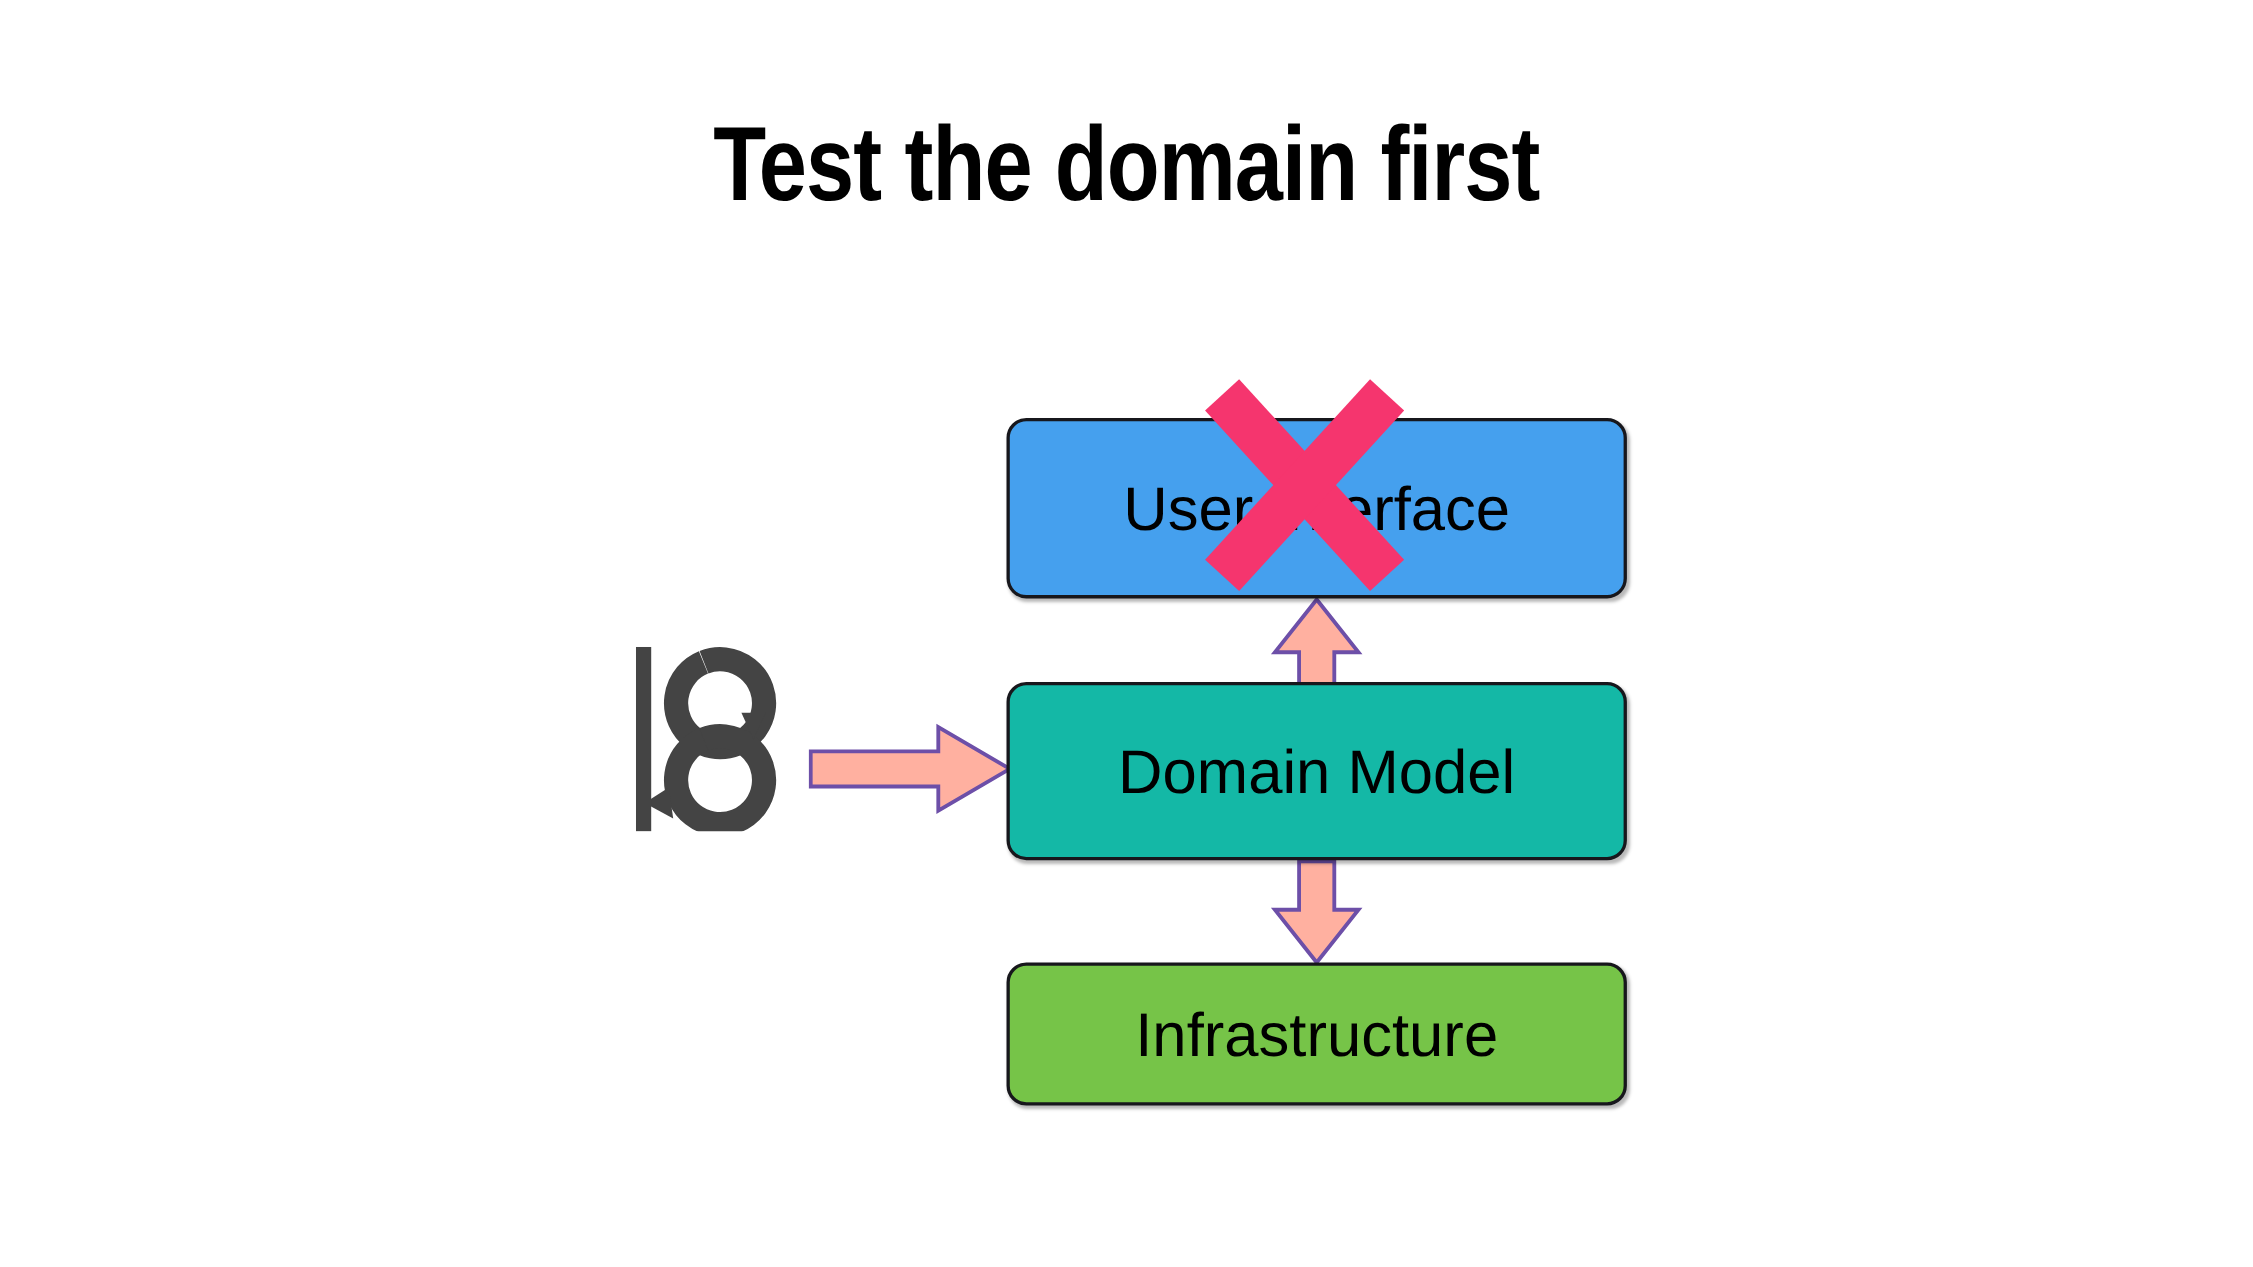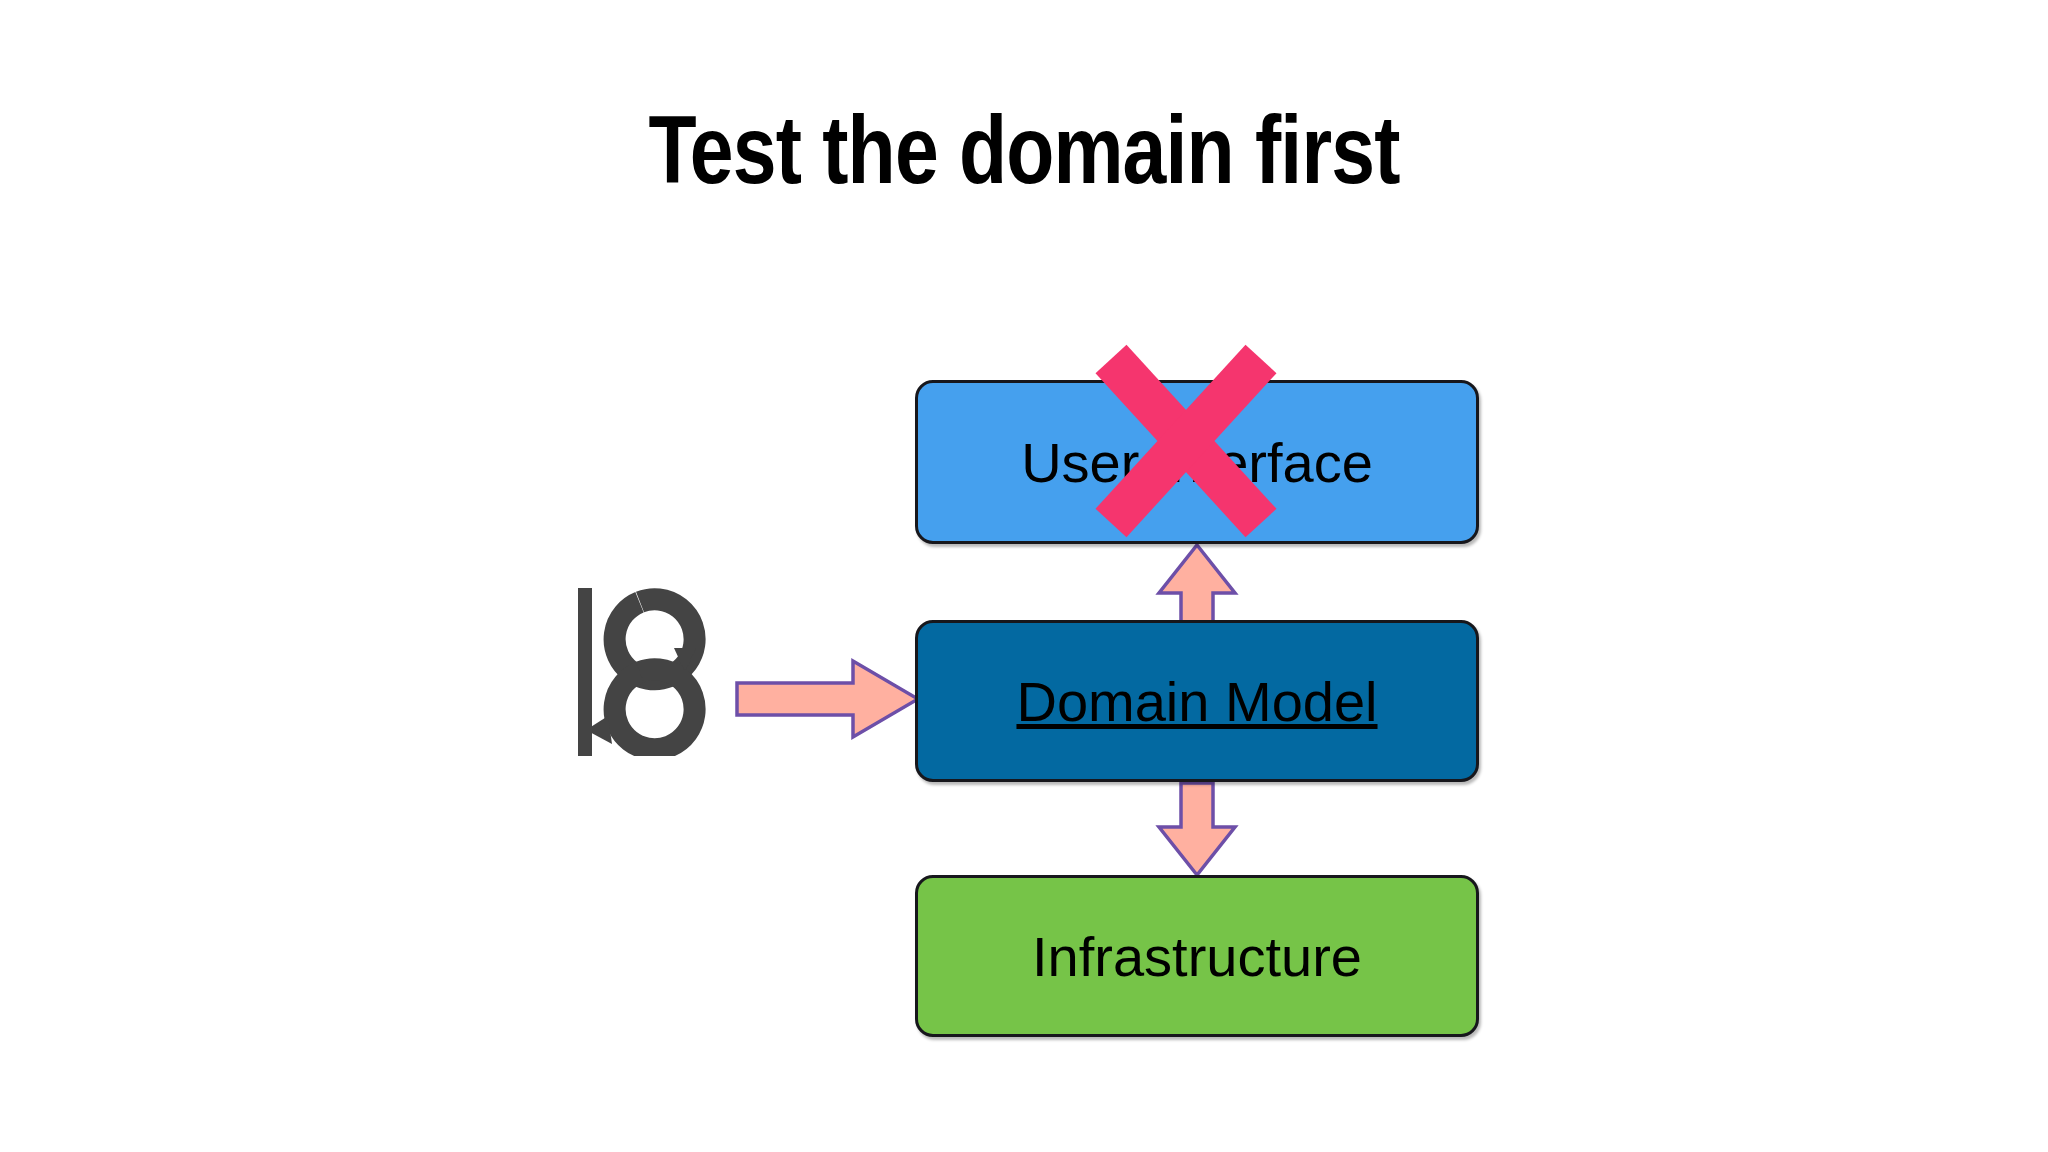--- a/index.html
+++ b/index.html
@@ -81,21 +81,21 @@
   #box-domain {
     left: 915px;
     top: 620px;
     width: 564px;
     height: 162px;
   }
   #box-infra {
     left: 915px;
     top: 875px;
     width: 564px;
-    height: 162px;
+    height: 130px;
   }
 
   
   .v-arrow {
     position: absolute;
     width: 84px;
   }
   #arrow-up   { left: 1155px; top: 543px; height: 80px; }
   #arrow-down { left: 1155px; top: 781px; height: 96px; }
 
@@ -168,21 +168,21 @@
     <div id="arrow-down" class="v-arrow">
       <svg width="84" height="96" viewBox="0 0 84 96" xmlns="http://www.w3.org/2000/svg">
         <polygon points="42,94 4,46 26,46 26,2 58,2 58,46 80,46" fill="#ffb0a0" stroke="#6d4fa8" stroke-width="3.5" stroke-linejoin="miter"></polygon>
       </svg>
     </div>
 
     <div id="box-ui" class="layer-box" style="background:#45a0ee;">
       <span class="layer-label">User Interface</span>
     </div>
 
-    <div id="box-domain" class="layer-box" style="background:#0369a1;text-decoration:underline;">
+    <div id="box-domain" class="layer-box" style="background:#14b8a6;">
       <span class="layer-label">Domain Model</span>
     </div>
 
     <div id="box-infra" class="layer-box" style="background:#76c448;">
       <span class="layer-label">Infrastructure</span>
     </div>
 
     <div id="x-mark">
       <svg width="186" height="196" viewBox="0 0 186 196" xmlns="http://www.w3.org/2000/svg">
         <g stroke="#f5356e" stroke-width="42" stroke-linecap="butt">

